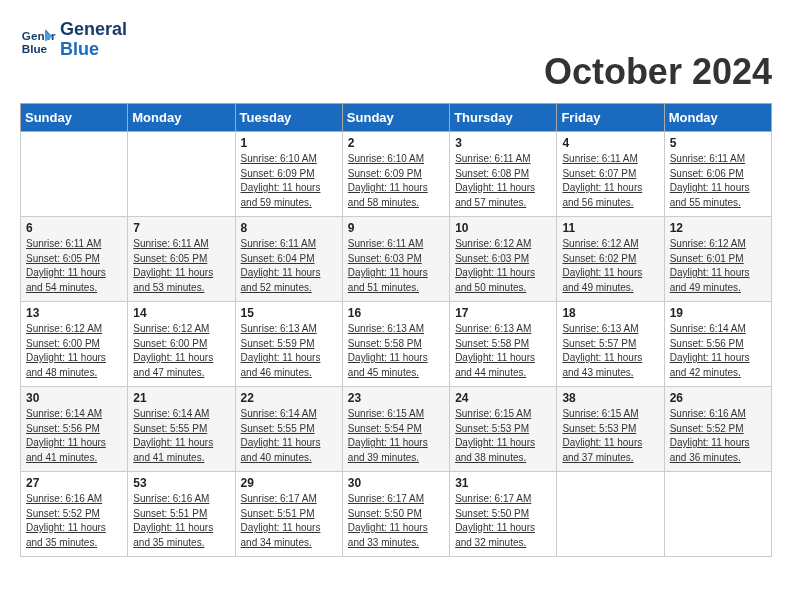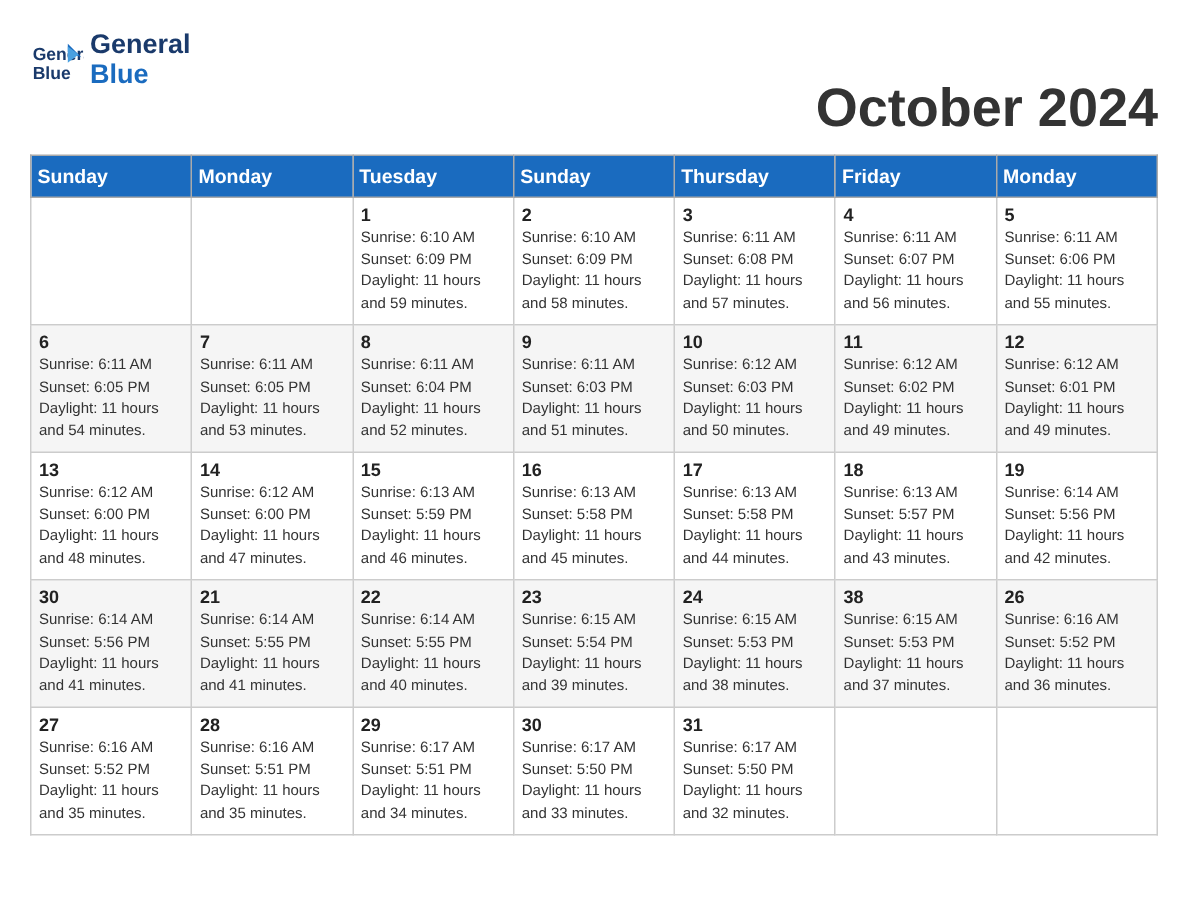--- a/index.html
+++ b/index.html
@@ -66,20 +66,21 @@
     }
     .day-num {
       font-weight: bold;
       font-size: 12px;
       margin-bottom: 2px;
     }
     .day-info {
       font-size: 10px;
       color: #333;
       line-height: 1.45;
+      text-decoration: underline;
     }
   </style>
 </head>
 <body>
 
 <div class="header">
   <div class="logo">
     <svg class="logo-icon" viewBox="0 0 40 40">
       <text x="2" y="20" font-size="13" font-weight="bold" fill="#1a3a6b">General</text>
       <text x="2" y="34" font-size="13" font-weight="bold" fill="#1a3a6b">Blue</text>
@@ -276,21 +277,21 @@
         </td>
       </tr>
       <tr>
         <td>
           <div class="day-num">27</div>
           <div class="day-info" style="white-space: pre-line;">Sunrise: 6:16 AM
 Sunset: 5:52 PM
 Daylight: 11 hours and 35 minutes.</div>
         </td>
         <td>
-          <div class="day-num">28</div>
+          <div class="day-num">53</div>
           <div class="day-info" style="white-space: pre-line;">Sunrise: 6:16 AM
 Sunset: 5:51 PM
 Daylight: 11 hours and 35 minutes.</div>
         </td>
         <td>
           <div class="day-num">29</div>
           <div class="day-info" style="white-space: pre-line;">Sunrise: 6:17 AM
 Sunset: 5:51 PM
 Daylight: 11 hours and 34 minutes.</div>
         </td>

